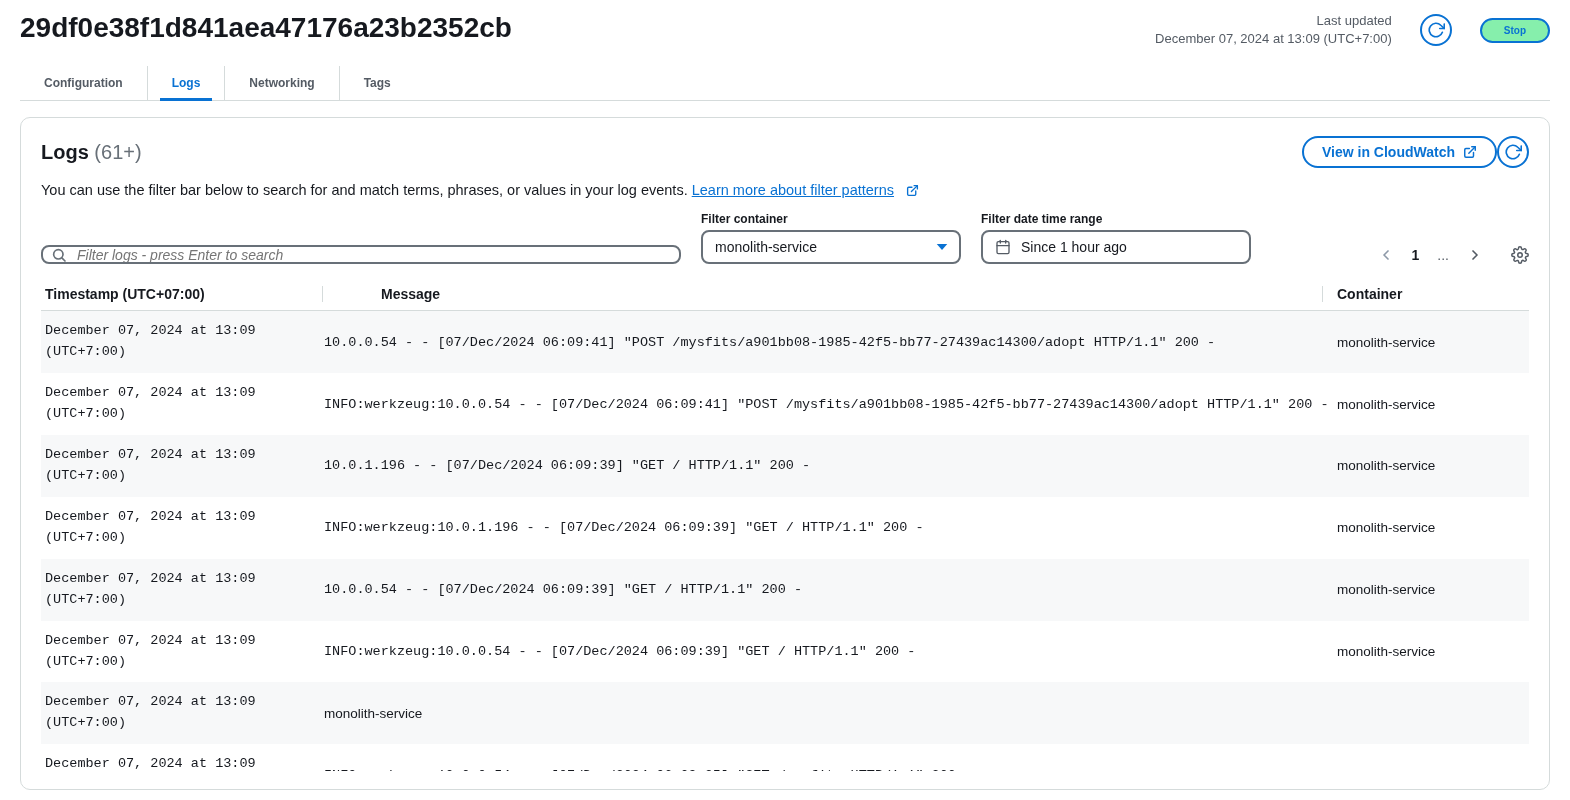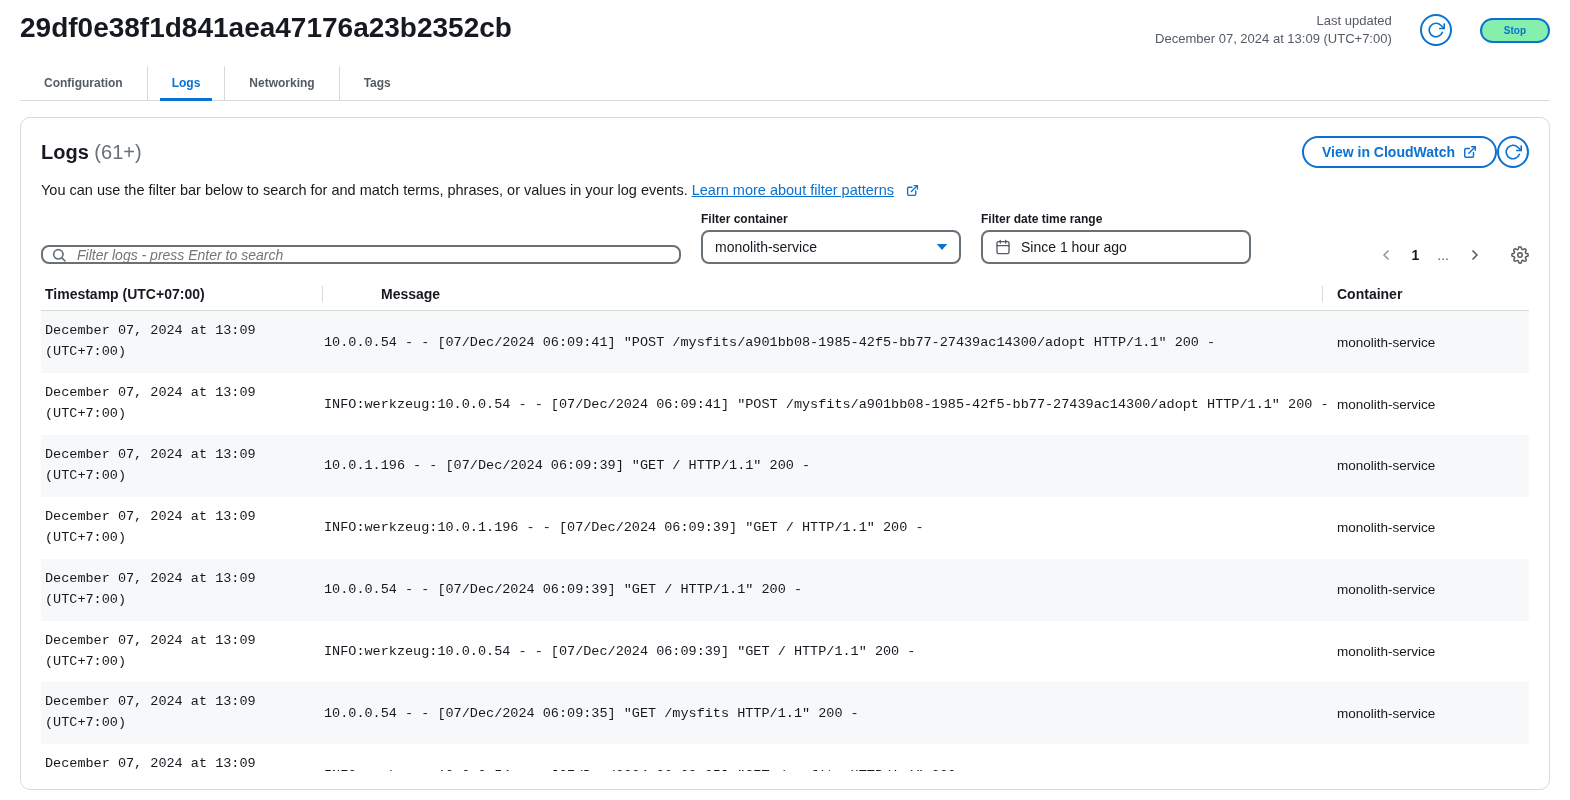--- a/index.html
+++ b/index.html
@@ -409,21 +409,20 @@
             <div class="cell-msg">10.0.0.54 - - [07/Dec/2024 06:09:39] "GET / HTTP/1.1" 200 -</div>
             <div class="cell-ct">monolith-service</div>
           </div>
           <div class="log-row">
             <div class="cell-ts">December 07, 2024 at 13:09 (UTC+7:00)</div>
             <div class="cell-msg">INFO:werkzeug:10.0.0.54 - - [07/Dec/2024 06:09:39] "GET / HTTP/1.1" 200 -</div>
             <div class="cell-ct">monolith-service</div>
           </div>
           <div class="log-row">
             <div class="cell-ts">December 07, 2024 at 13:09 (UTC+7:00)</div>
-            <div class="cell-msg">10.0.0.54 - - [07/Dec/2024 06:09:35] "GET /mysfits HTTP/1.1" 200 -</div>
             <div class="cell-ct">monolith-service</div>
           </div>
           <div class="log-row">
             <div class="cell-ts">December 07, 2024 at 13:09 (UTC+7:00)</div>
             <div class="cell-msg">INFO:werkzeug:10.0.0.54 - - [07/Dec/2024 06:09:35] "GET /mysfits HTTP/1.1" 200 -</div>
             <div class="cell-ct">monolith-service</div>
           </div>
         </div>
     </div>
 

